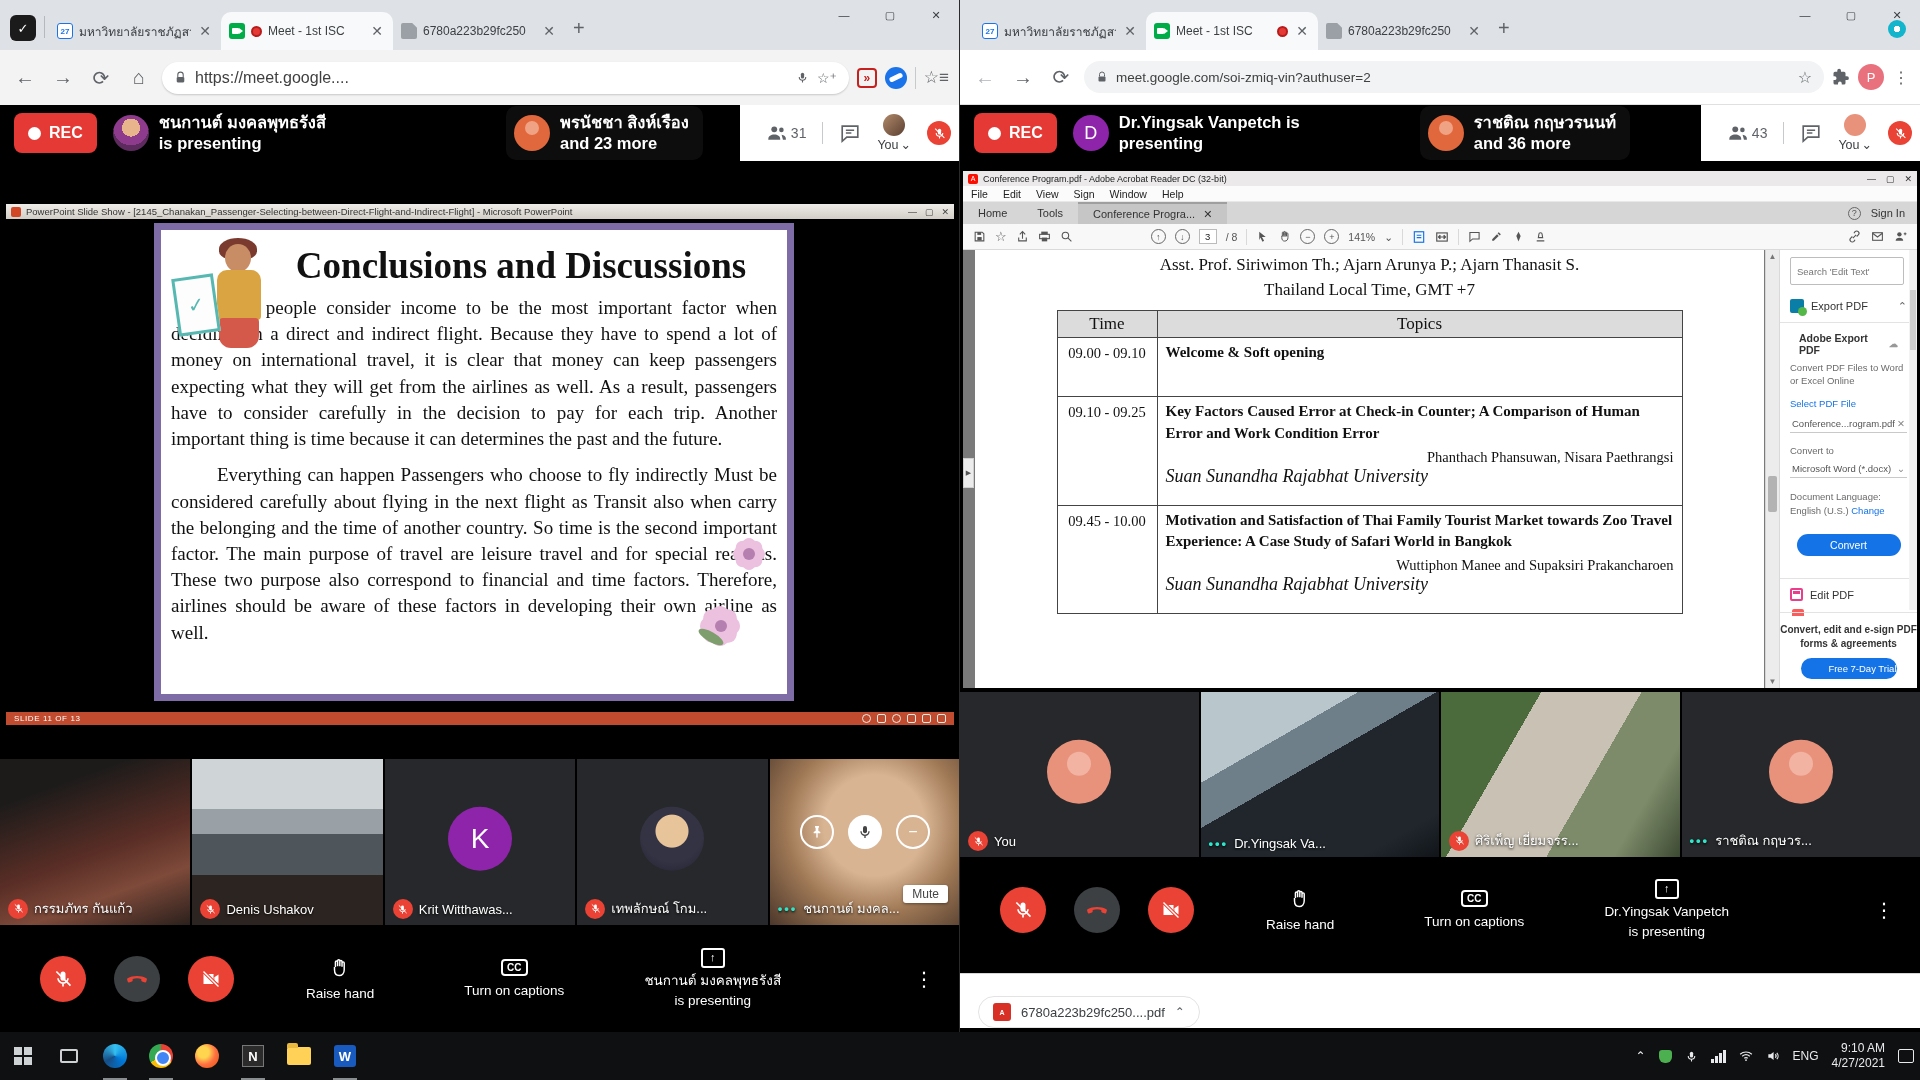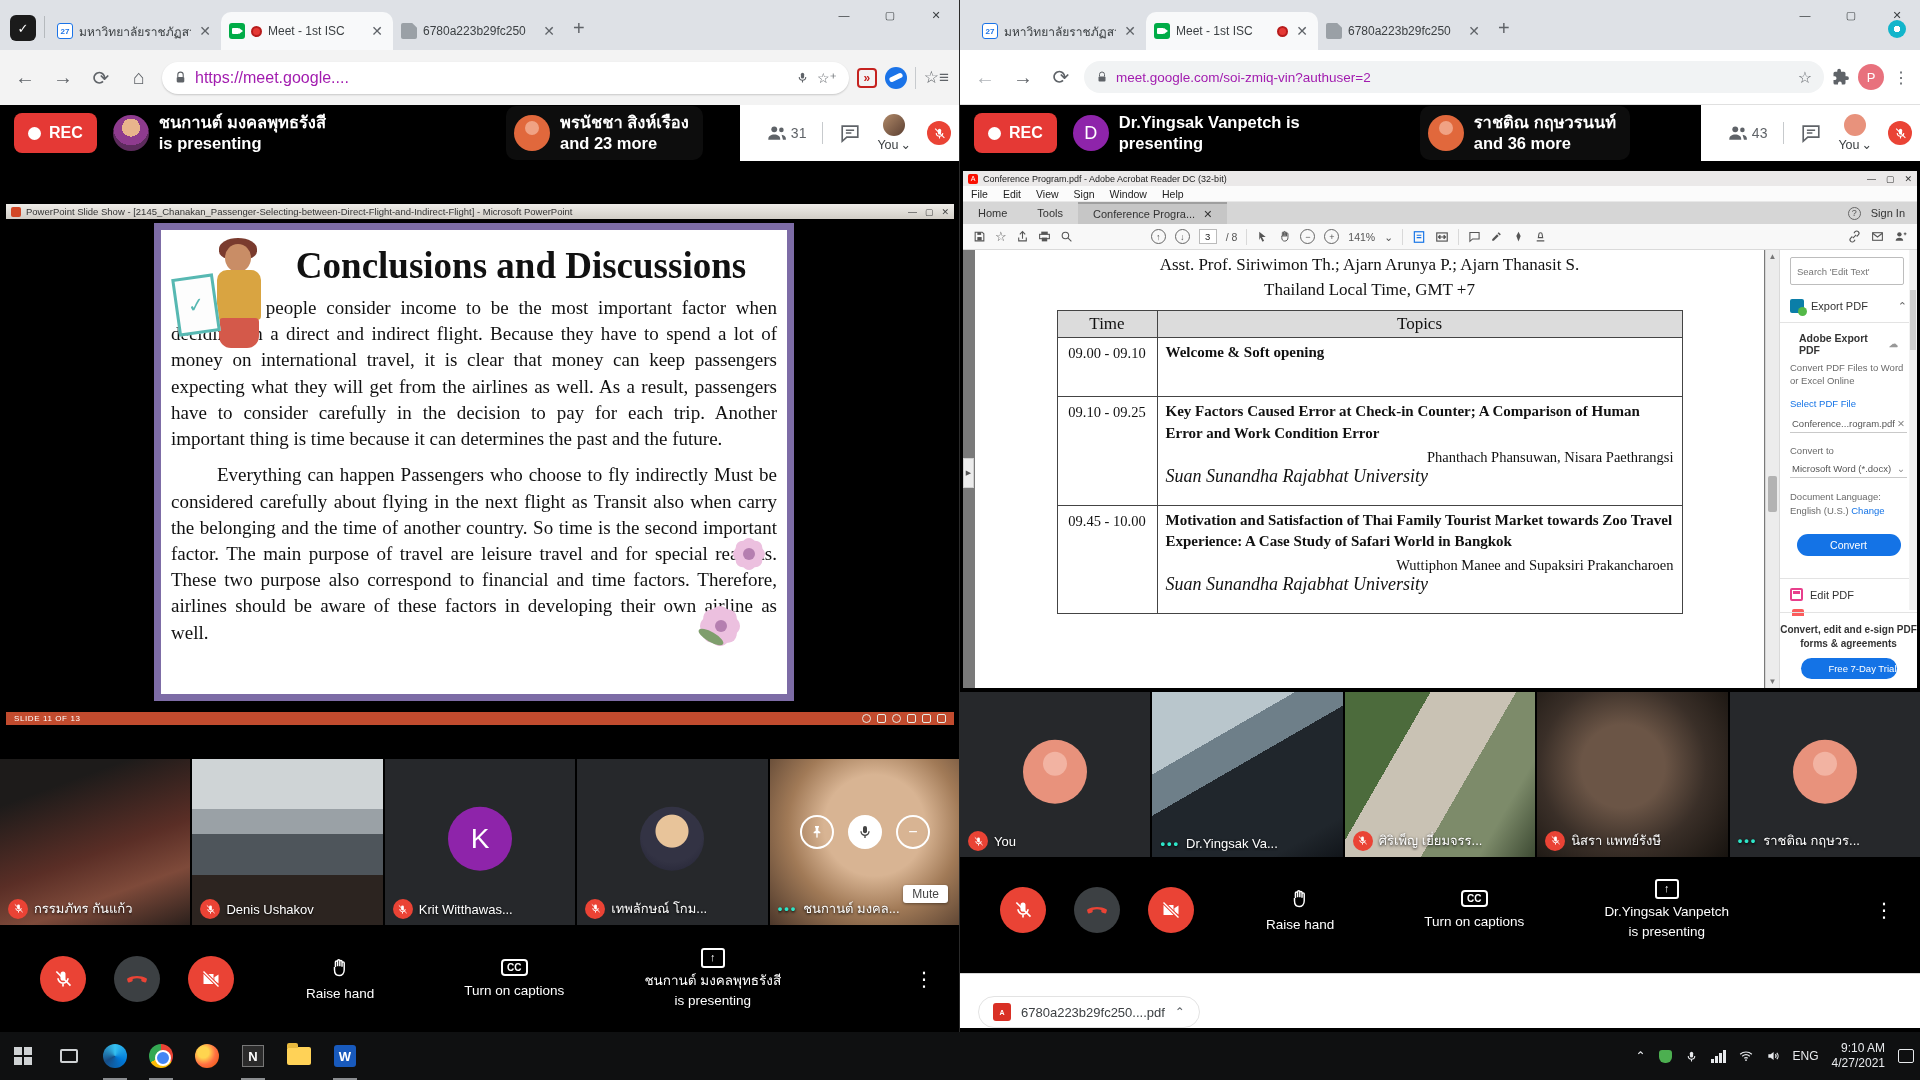--- a/index.html
+++ b/index.html
@@ -34,21 +34,21 @@
   .wc { width:46px; height:30px; display:flex; align-items:center; justify-content:center; color:#3c4043; font-size:11px; }
 
   .toolbar { height:55px; display:flex; align-items:center; padding:0 10px; gap:8px; }
   .left .toolbar { background:#f3f3f3; }
   .right .toolbar { background:#ffffff; border-bottom:1px solid #e0e0e0; }
   .navb { font-size:20px; color:#5f6368; width:30px; text-align:center; }
   .navb.dis { color:#b0b4b8; }
   .urlpill { flex:1; height:32px; border-radius:16px; display:flex; align-items:center; gap:8px; padding:0 12px; }
   .left .urlpill { background:#fff; box-shadow:0 1px 2px rgba(0,0,0,.18); }
   .right .urlpill { background:#f1f3f4; }
-  .urltext { flex:1; color:#a21caf; white-space:nowrap; overflow:hidden; }
+  .urltext { flex:1; color:#404040; white-space:nowrap; overflow:hidden; }
   .left .urltext { font-size:16px; }
   .right .urltext { font-size:13.5px; }
   .mini { color:#5f6368; font-size:14px; }
   .extred { width:20px; height:20px; border:2px solid #c5221f; border-radius:4px; color:#c5221f; font-weight:bold;
     font-size:12px; display:flex; align-items:center; justify-content:center; }
   .extblue { width:22px; height:22px; border-radius:50%; background:#1a73e8; position:relative; }
   .extblue:before { content:""; position:absolute; left:4px; top:8px; width:14px; height:5px; background:#fff; border-radius:3px; transform:rotate(-25deg); }
   .vline { width:1px; height:22px; background:#c7cacd; }
   .avatarP { width:26px; height:26px; border-radius:50%; background:#e8717d; color:#fff; font-size:13px; display:flex; align-items:center; justify-content:center; }
 
@@ -853,33 +853,20 @@
               <svg width="11" height="11" viewBox="0 0 24 24">
                 <path fill="#fff" d="M12 14a3 3 0 0 0 3-3V6a3 3 0 1 0-6 0v5a3 3 0 0 0 3 3z"></path>
                 <path fill="none" stroke="#fff" stroke-width="2" d="M6 11a6 6 0 0 0 12 0M12 17v4"></path>
                 <path stroke="#fff" stroke-width="2" d="M4 3l17 17"></path>
               </svg>
             </span>
           <span>ศิริเพ็ญ เยี่ยมจรร...</span>
           </div>
       </div>
       <div class="vtile">
-        <div class="vbg closeup"></div>
-        <div class="nrow">
-            <span class="micoff">
-              <svg width="11" height="11" viewBox="0 0 24 24">
-                <path fill="#fff" d="M12 14a3 3 0 0 0 3-3V6a3 3 0 1 0-6 0v5a3 3 0 0 0 3 3z"></path>
-                <path fill="none" stroke="#fff" stroke-width="2" d="M6 11a6 6 0 0 0 12 0M12 17v4"></path>
-                <path stroke="#fff" stroke-width="2" d="M4 3l17 17"></path>
-              </svg>
-            </span>
-          <span>นิสรา แพทย์รังษี</span>
-          </div>
-      </div>
-      <div class="vtile">
         <div class="bigav salmon"></div>
         <div class="nrow">
             <span class="dots3">•••</span>
           <span>ราชติณ กฤษวร...</span>
           </div>
       </div>
     </div>
 
     <div class="ctrlbar">
       <div class="cbtn red cb1">

